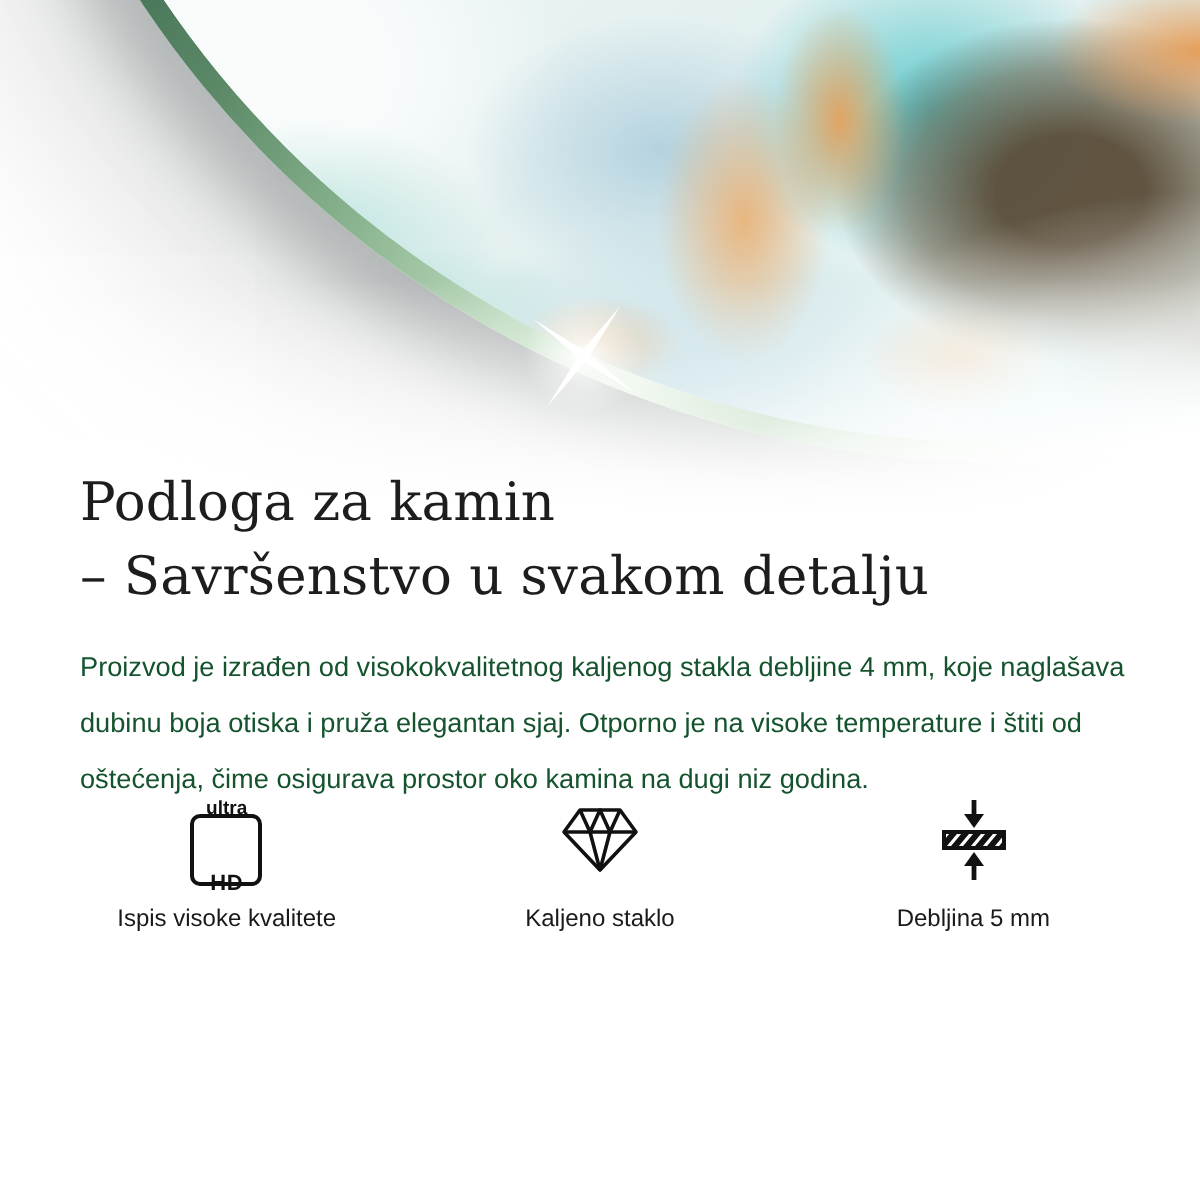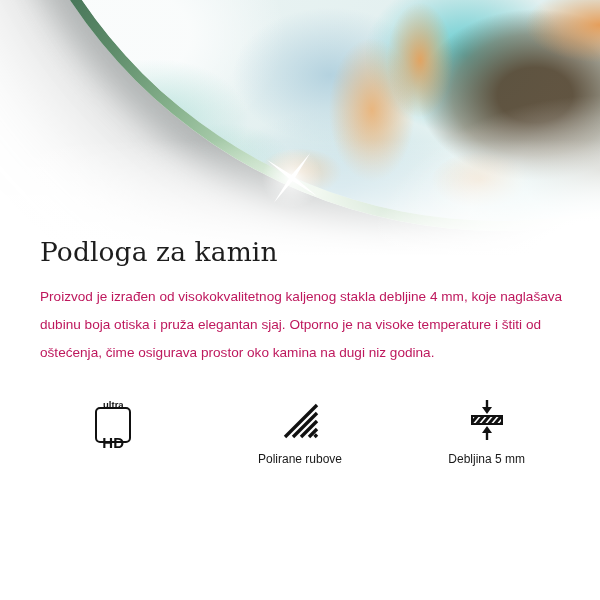--- a/index.html
+++ b/index.html
@@ -36,32 +36,32 @@
   .hero-fade { position:absolute; inset:0;
     background:
       radial-gradient(ellipse 330px 250px at 100% 104%, #ffffff 22%, rgba(255,255,255,0) 72%),
       linear-gradient(to bottom, rgba(255,255,255,0) 140px, rgba(255,255,255,0.88) 236px, #ffffff 256px); }
   .sparkle { position:absolute; left:260px; top:146px; }
 
   
   .content { position:absolute; left:40px; top:233px; width:532px; }
   .title { font-family:"DejaVu Serif","Liberation Serif",serif; font-weight:400;
     font-size:26.5px; line-height:37px; color:#1d1d1d; letter-spacing:0.1px; }
-  .desc { margin-top:13px; font-size:13.6px; line-height:28px; color:#be185d; }
+  .desc { margin-top:13px; font-size:13.6px; line-height:28px; color:#14532d; }
 
   
   .features { position:absolute; left:20px; top:397px; width:560px;
     display:grid; grid-template-columns:1fr 1fr 1fr; row-gap:12px; }
   .feature { display:flex; flex-direction:column; align-items:center; }
   .icon-box { height:46px; display:flex; align-items:flex-end; justify-content:center; }
   .feature .label { margin-top:9px; font-size:12px; color:#191919; white-space:nowrap; }
   .uhd { width:36px; height:36px; border:2.5px solid #111; border-radius:5px;
     display:flex; flex-direction:column; align-items:center; justify-content:center; color:#111;gap:25px; }
   .uhd .t { font-size:9.5px; font-weight:700; line-height:10px; }
-  .uhd .b { font-size:15px; font-weight:800; line-height:15px; letter-spacing:0.3px; }
+  .uhd .b { font-size:11px; font-weight:800; line-height:15px; letter-spacing:0.3px; }
   svg .s { stroke:#111; fill:none; stroke-width:2; }
 </style>
 </head>
 <body>
 
 <div class="stage">
 
   <div class="hero">
     <div class="glass-shadow"></div>
     <div class="glass-rim"></div>
@@ -78,52 +78,53 @@
       <circle cx="32" cy="32" r="30" fill="url(#glow)"></circle>
       <g transform="rotate(36 32 32)">
         <path d="M32 1 L34.2 29.8 L63 32 L34.2 34.2 L32 63 L29.8 34.2 L1 32 L29.8 29.8 Z" fill="#ffffff"></path>
       </g>
     </svg>
   </div>
 
   <div class="content">
     <div class="title">
       <div>Podloga za kamin</div>
+      <div>– Savršenstvo u svakom detalju</div>
     </div>
     <p class="desc">Proizvod je izrađen od visokokvalitetnog kaljenog stakla debljine 4 mm, koje naglašava dubinu boja otiska i pruža elegantan sjaj. Otporno je na visoke temperature i štiti od oštećenja, čime osigurava prostor oko kamina na dugi niz godina.</p>
   </div>
 
   <div class="features">
 
 
     <div class="feature">
       <div class="icon-box">
         <div class="uhd">
           <div class="t">ultra</div>
           <div class="b">HD</div>
         </div>
       </div>
+      <div class="label">Ispis visoke kvalitete</div>
     </div>
-
 
 
     <div class="feature">
       <div class="icon-box" style="align-items:center;">
-        <svg width="42" height="42" viewBox="0 0 42 42">
-          <g stroke="#111" stroke-width="3.4" fill="none">
-            <line x1="6" y1="38" x2="38" y2="6"></line>
-            <line x1="14" y1="38" x2="38" y2="14"></line>
-            <line x1="22" y1="38" x2="38" y2="22"></line>
-            <line x1="30" y1="38" x2="38" y2="30"></line>
-            <line x1="35.5" y1="38" x2="38" y2="35.5"></line>
+        <svg width="44" height="40" viewBox="0 0 44 40">
+          <g class="s" style="stroke-width:1.8" stroke-linejoin="round">
+            <path d="M12 5 L32 5 L40 16 L22 35 L4 16 Z"></path>
+            <path d="M4 16 L40 16"></path>
+            <path d="M12 5 L17 16 L22 5 L27 16 L32 5"></path>
+            <path d="M17 16 L22 35 M27 16 L22 35"></path>
           </g>
         </svg>
       </div>
-      <div class="label">Polirane rubove</div>
+      <div class="label">Kaljeno staklo</div>
     </div>
+
 
     <div class="feature">
       <div class="icon-box" style="align-items:center;">
         <svg width="40" height="44" viewBox="0 0 40 44">
           <defs>
               <clipPath id="barclip">
                 <rect x="6" y="19" width="28" height="6"></rect>
               </clipPath>
             </defs>
           <g clip-path="url(#barclip)" stroke="#111" stroke-width="3">

